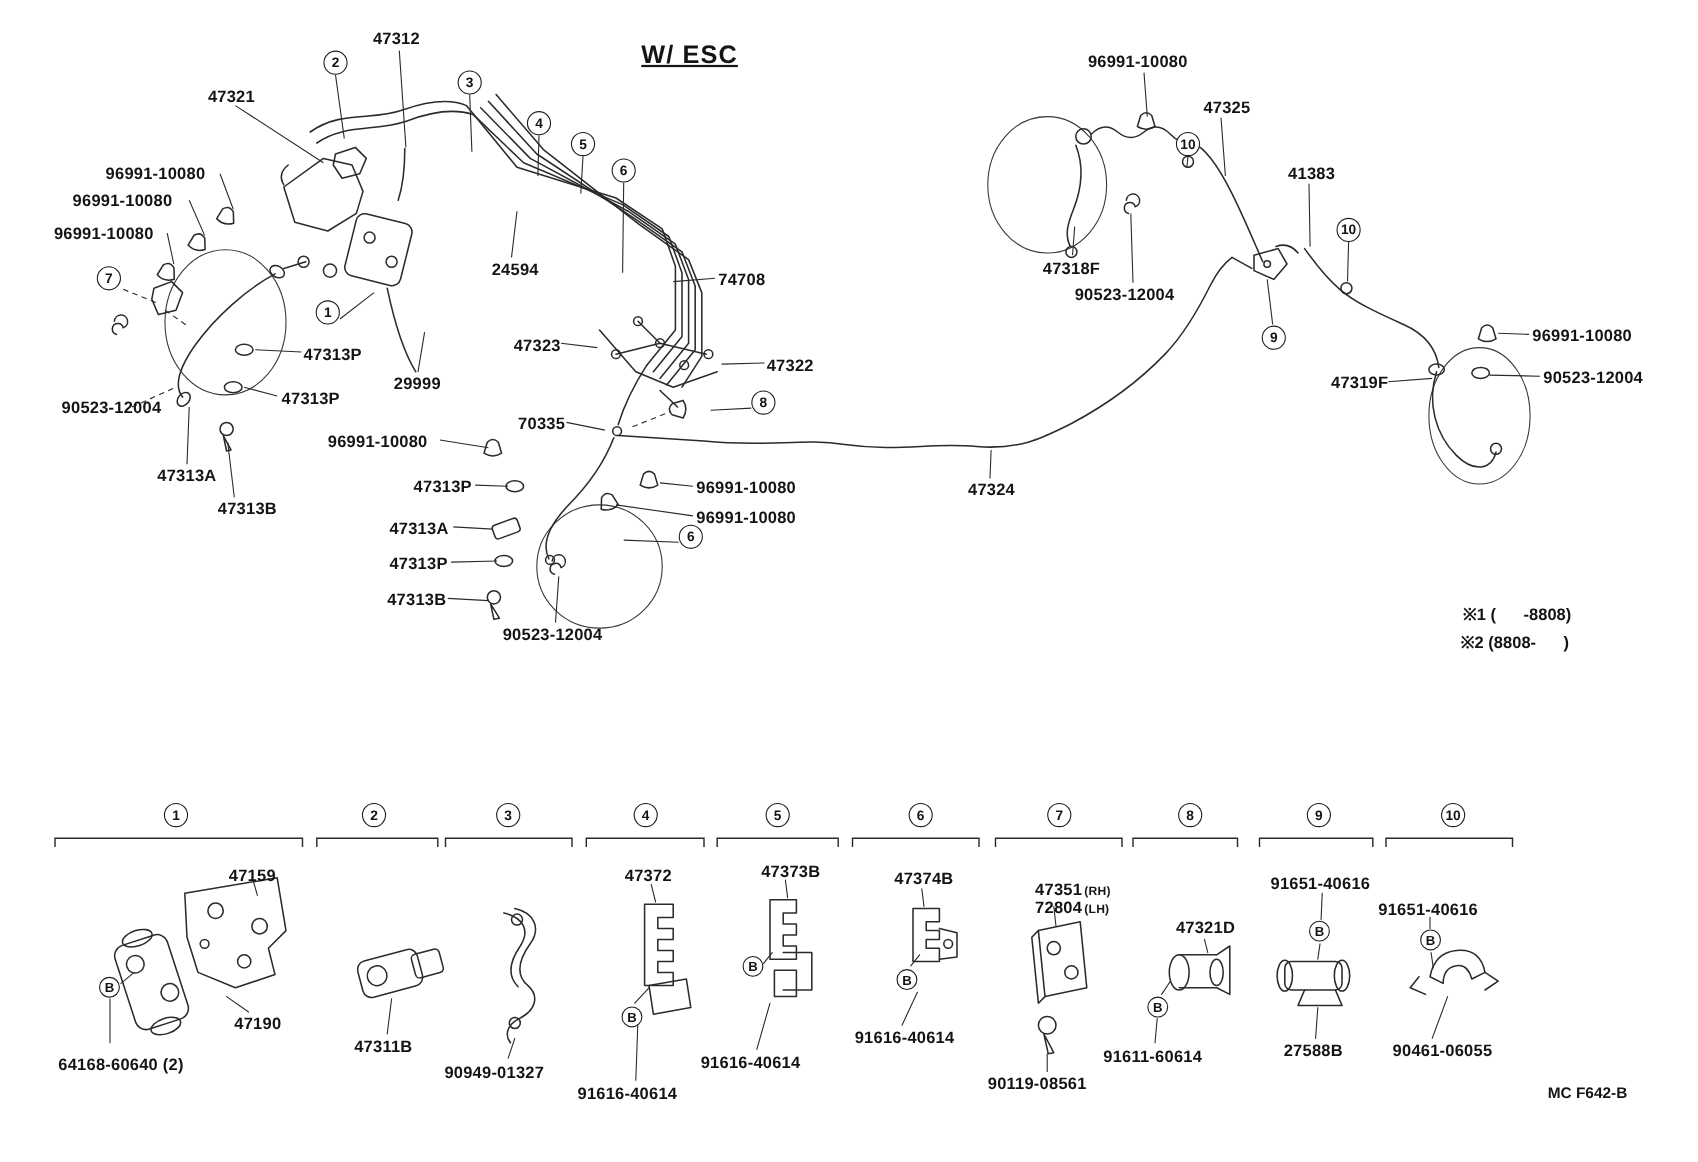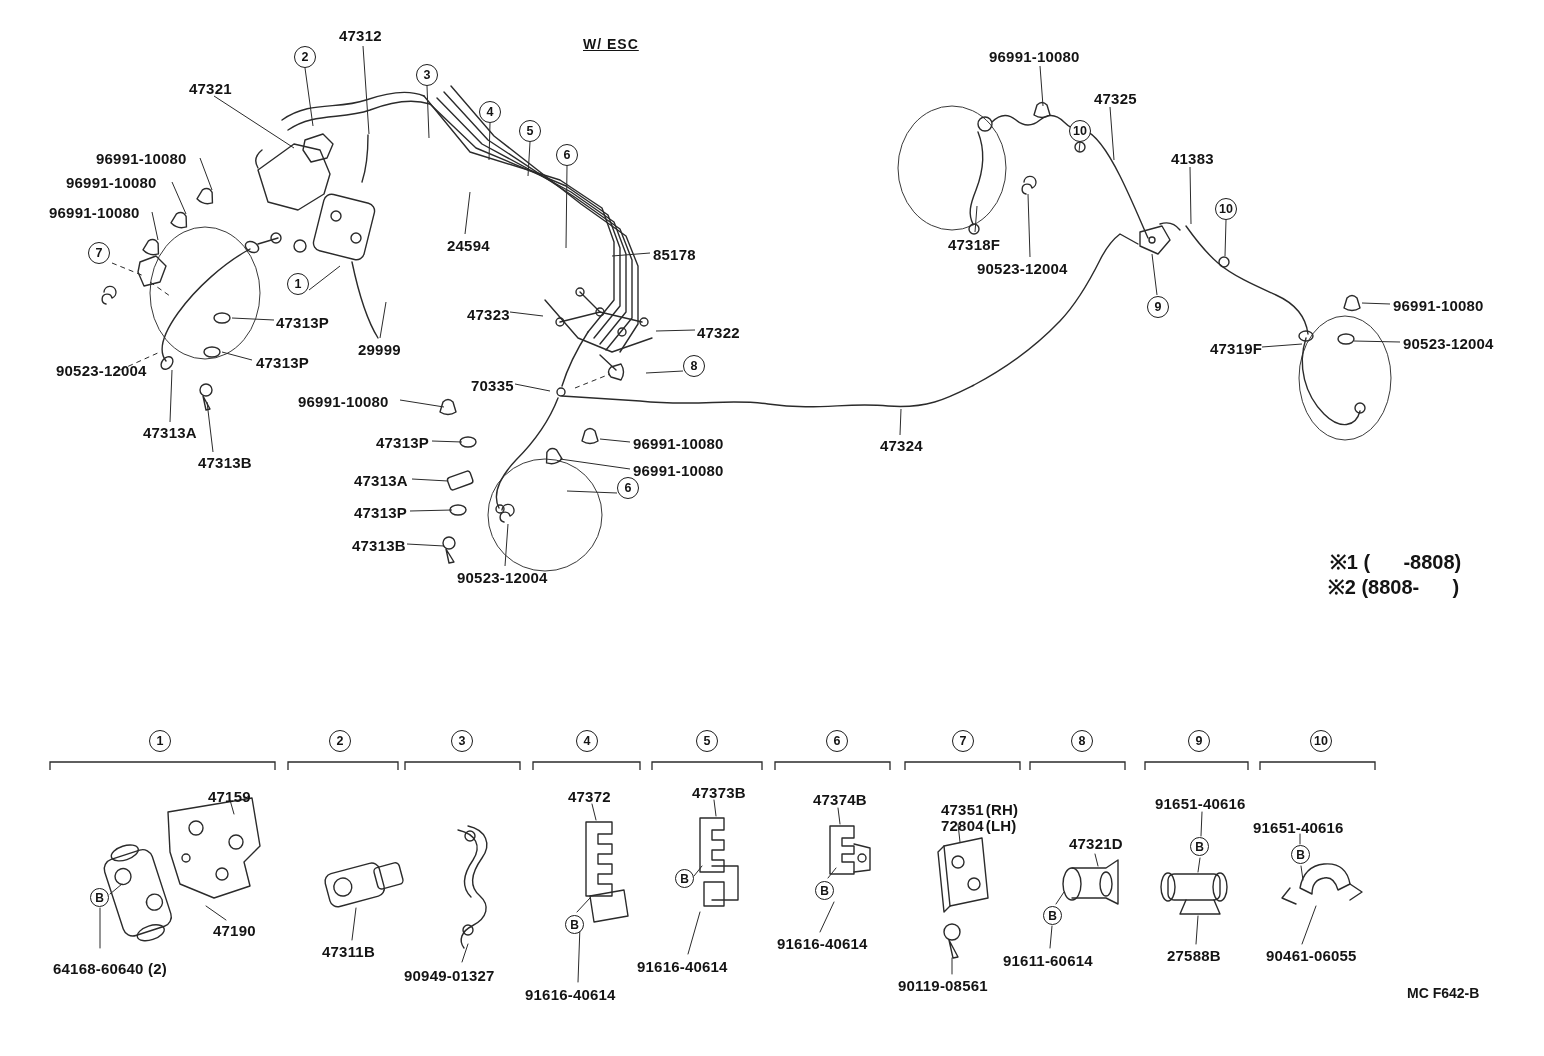--- a/index.html
+++ b/index.html
@@ -16,24 +16,24 @@
   .callout {
     position:absolute; width:22px; height:22px; border:1.6px solid #1d1d1d;
     border-radius:50%; font-size:12.5px; font-weight:700; background:#fff;
     display:flex; align-items:center; justify-content:center; line-height:1;
   }
   .bmark {
     position:absolute; width:19px; height:19px; border:1.5px solid #1d1d1d;
     border-radius:50%; font-size:12px; font-weight:700; background:#fff;
     display:flex; align-items:center; justify-content:center; line-height:1;
   }
-  .note { position:absolute; font-size:20px; font-weight:700; white-space:pre;text-align:right; }
-  .title { position:absolute; font-size:14px; font-weight:700; text-decoration:underline; letter-spacing:1px; }
+  .note { position:absolute; font-size:15px; font-weight:700; white-space:pre;text-align:right; }
+  .title { position:absolute; font-size:23px; font-weight:700; text-decoration:underline; letter-spacing:1px; }
   .footer { position:absolute; font-size:14px; font-weight:700; }
-  .suffix { font-size:15px; font-weight:700; margin-left:2px; }
+  .suffix { font-size:11px; font-weight:700; margin-left:2px; }
 </style>
 </head>
 <body>
 
 <div id="stage">
 
   <svg class="artwork" width="1544" height="1056" viewBox="0 0 1544 1056" xmlns="http://www.w3.org/2000/svg">
     <defs>
       <g id="clipShape">
           <path d="M-8,5 L-5,-5 Q0,-10 5,-5 L8,5 Q0,10 -8,5 Z"></path>
@@ -225,21 +225,21 @@
   </svg>
 
   <div class="title" style="left:583px;top:36px">W/ ESC</div>
 
   <div class="lbl" style="left:339px;top:27px">47312</div>
   <div class="lbl" style="left:189px;top:80px">47321</div>
   <div class="lbl" style="left:96px;top:150px">96991-10080</div>
   <div class="lbl" style="left:66px;top:174px">96991-10080</div>
   <div class="lbl" style="left:49px;top:204px">96991-10080</div>
   <div class="lbl" style="left:447px;top:237px">24594</div>
-  <div class="lbl" style="left:653px;top:246px">85178</div>
+  <div class="lbl" style="left:653px;top:246px">74708</div>
   <div class="lbl" style="left:276px;top:314px">47313P</div>
   <div class="lbl" style="left:467px;top:306px">47323</div>
   <div class="lbl" style="left:697px;top:324px">47322</div>
   <div class="lbl" style="left:358px;top:341px">29999</div>
   <div class="lbl" style="left:256px;top:354px">47313P</div>
   <div class="lbl" style="left:56px;top:362px">90523-12004</div>
   <div class="lbl" style="left:471px;top:377px">70335</div>
   <div class="lbl" style="left:298px;top:393px">96991-10080</div>
   <div class="lbl" style="left:143px;top:424px">47313A</div>
   <div class="lbl" style="left:376px;top:434px">47313P</div>

